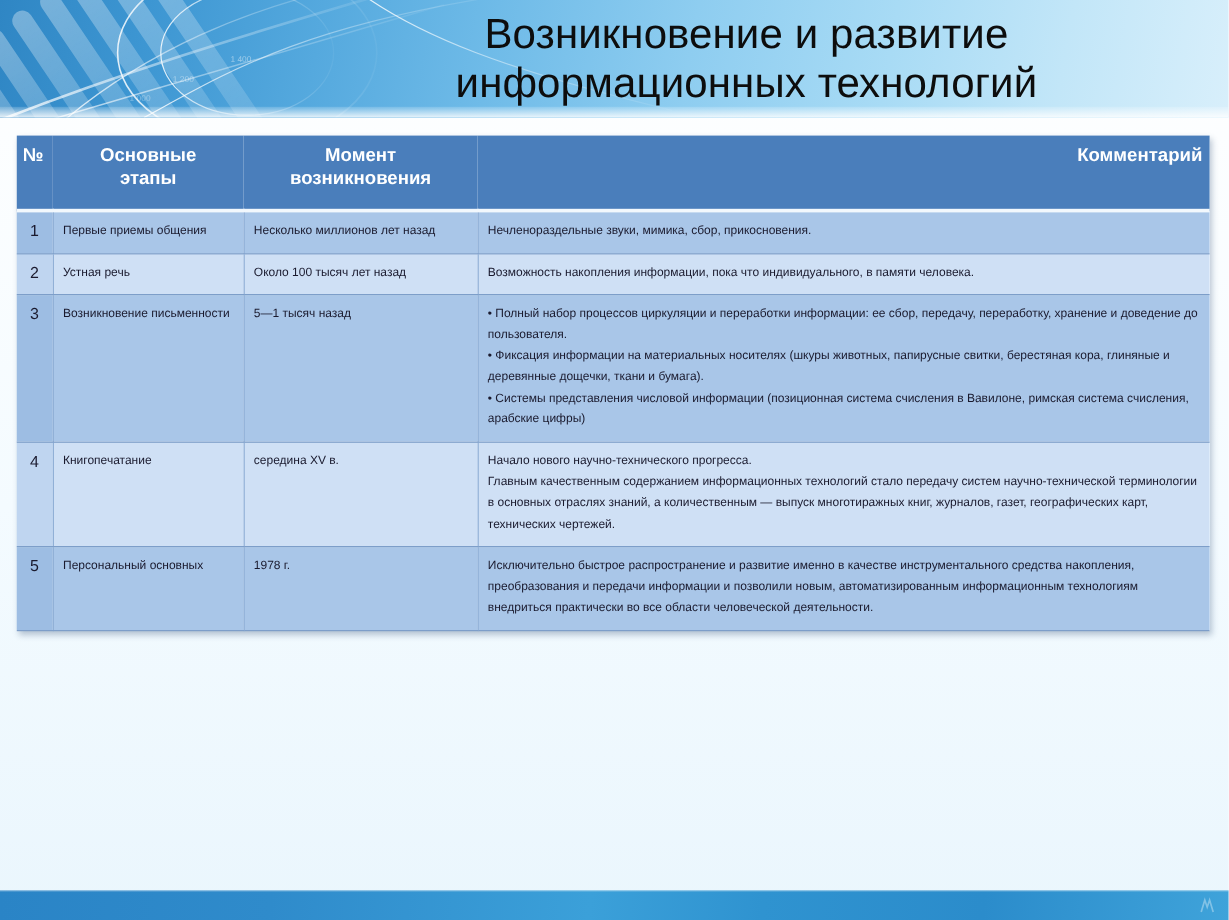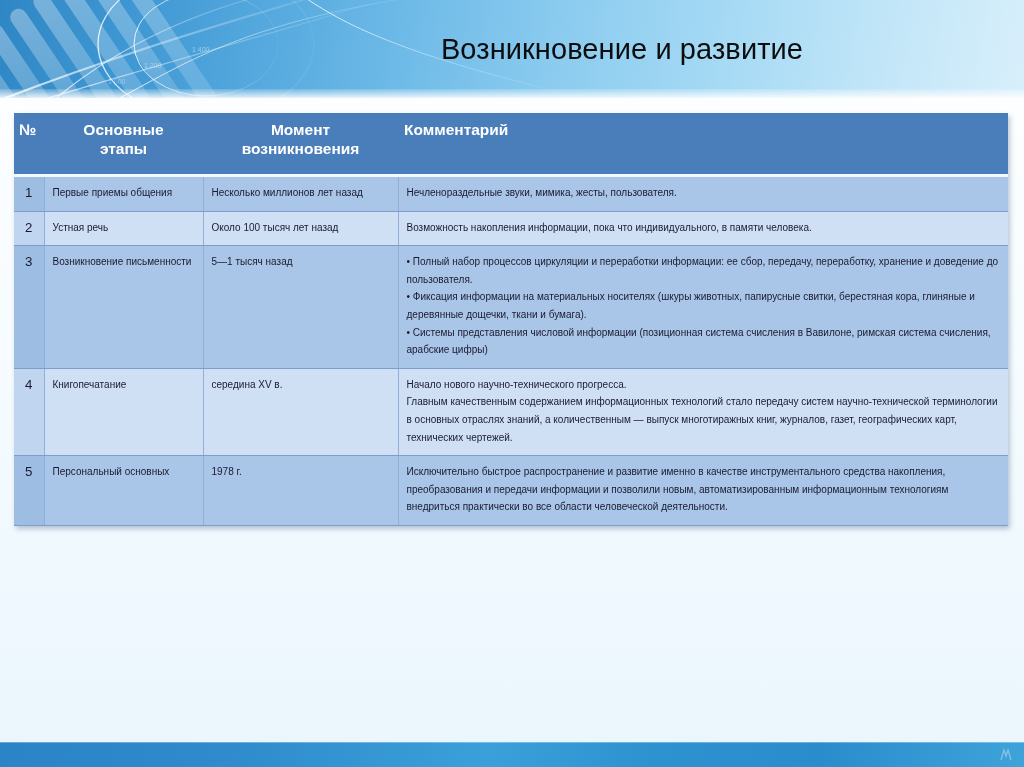--- a/index.html
+++ b/index.html
@@ -89,21 +89,21 @@
     width: 740px;
     height: 96px;
     display: flex;
     flex-direction: column;
     align-items: center;
     justify-content: center;
     z-index: 5;
   }
   .title-line {
     color: #0d0d0d;
-    font-size: 29px;
+    font-size: 35px;
     line-height: 41px;
     font-weight: 400;
     letter-spacing: .1px;
     white-space: nowrap;
     text-align: center;
   }
 
   
   .table-wrap {
     position: absolute;
@@ -129,21 +129,21 @@
     font-weight: 700;
     line-height: 19px;
     padding: 7px 6px 9px 6px;
     height: 45px;
     vertical-align: top;
     border: none;
   }
   thead th.th-num    { text-align: left; padding-left: 5px; }
   thead th.th-stage  { text-align: center; }
   thead th.th-time   { text-align: center; }
-  thead th.th-comm   { text-align: left; }
+  thead th.th-comm   { text-align: right; }
 
   thead tr { border-bottom: 3px solid #f2f8fd; }
 
   tbody td {
     font-size: 10px;
     line-height: 17.6px;
     color: #1a1a2e;
     vertical-align: top;
     padding: 7px 8px 9px 8px;
     border-right: 1px solid #91b0d6;
@@ -214,20 +214,21 @@
       <ellipse cx="206" cy="44" rx="72" ry="52" stroke="url(#gfade)" stroke-width="1" fill="none"></ellipse>
       <path d="M 120 98 C 190 60, 250 22, 420 -4" stroke="url(#gfade)" stroke-width="1" fill="none"></path>
       <path d="M 300 -6 C 350 30, 420 58, 560 92" stroke="url(#gfade)" stroke-width="1" fill="none"></path>
       <text x="192" y="52" fill="#ffffff" fill-opacity="0.45" font-size="7" font-family="Liberation Sans, sans-serif">1 400</text>
       <text x="144" y="68" fill="#ffffff" fill-opacity="0.40" font-size="7" font-family="Liberation Sans, sans-serif">1 200</text>
       <text x="108" y="84" fill="#ffffff" fill-opacity="0.35" font-size="7" font-family="Liberation Sans, sans-serif">1 000</text>
     </svg>
 
     <div class="title-block">
       <div class="title-line">Возникновение и развитие</div>
+      <div class="title-line">информационных технологий</div>
     </div>
   </div>
 
   <div class="table-wrap">
     <table class="main">
       <colgroup>
         <col class="c-num">
           <col class="c-stage">
           <col class="c-time">
           <col class="c-comm">
@@ -245,21 +246,21 @@
           </th>
           <th class="th-comm">Комментарий</th>
         </tr>
       </thead>
       <tbody id="tbody">
           <tr class="shade-a">
             <td class="cell-num">1</td>
             <td>Первые приемы общения</td>
             <td>Несколько миллионов лет назад</td>
             <td>
-              <p class="comment-line">Нечленораздельные звуки, мимика, жесты, пользователя.</p>
+              <p class="comment-line">Нечленораздельные звуки, мимика, сбор, прикосновения.</p>
             </td>
           </tr>
           <tr class="shade-b">
             <td class="cell-num">2</td>
             <td>Устная речь</td>
             <td>Около 100 тысяч лет назад</td>
             <td>
               <p class="comment-line">Возможность накопления информации, пока что индивидуального, в памяти человека.</p>
             </td>
           </tr>

